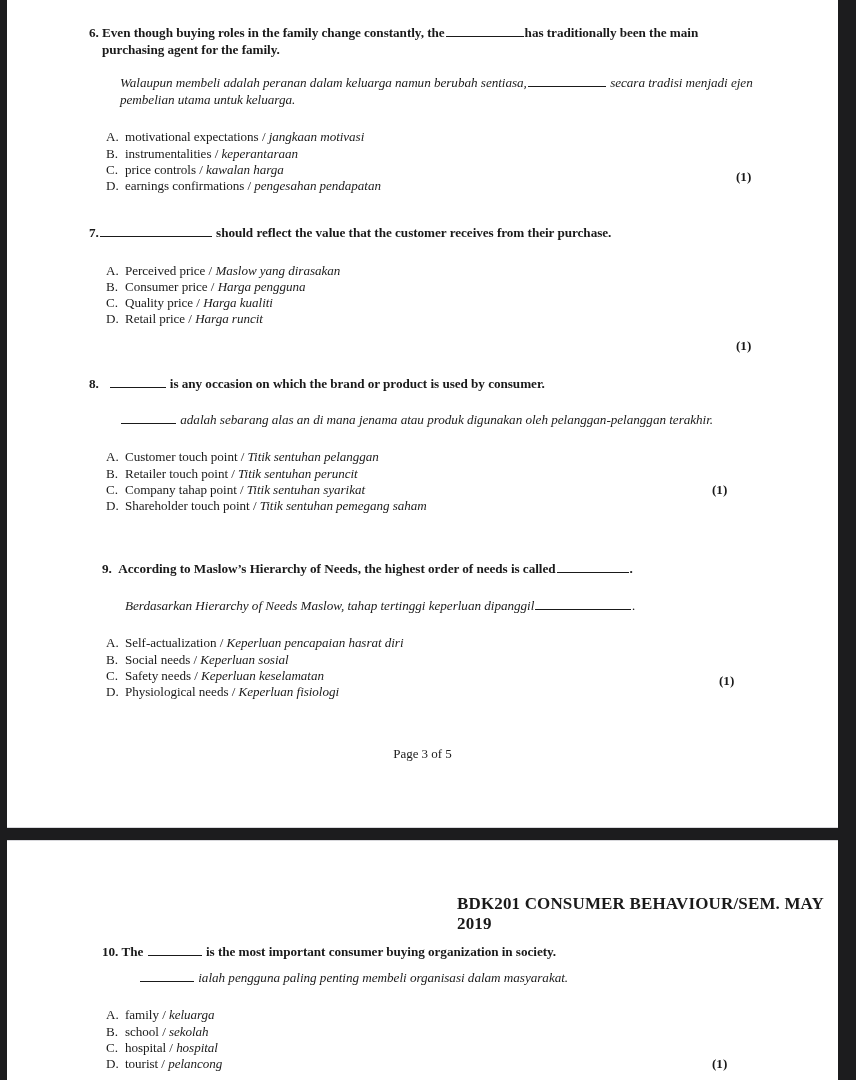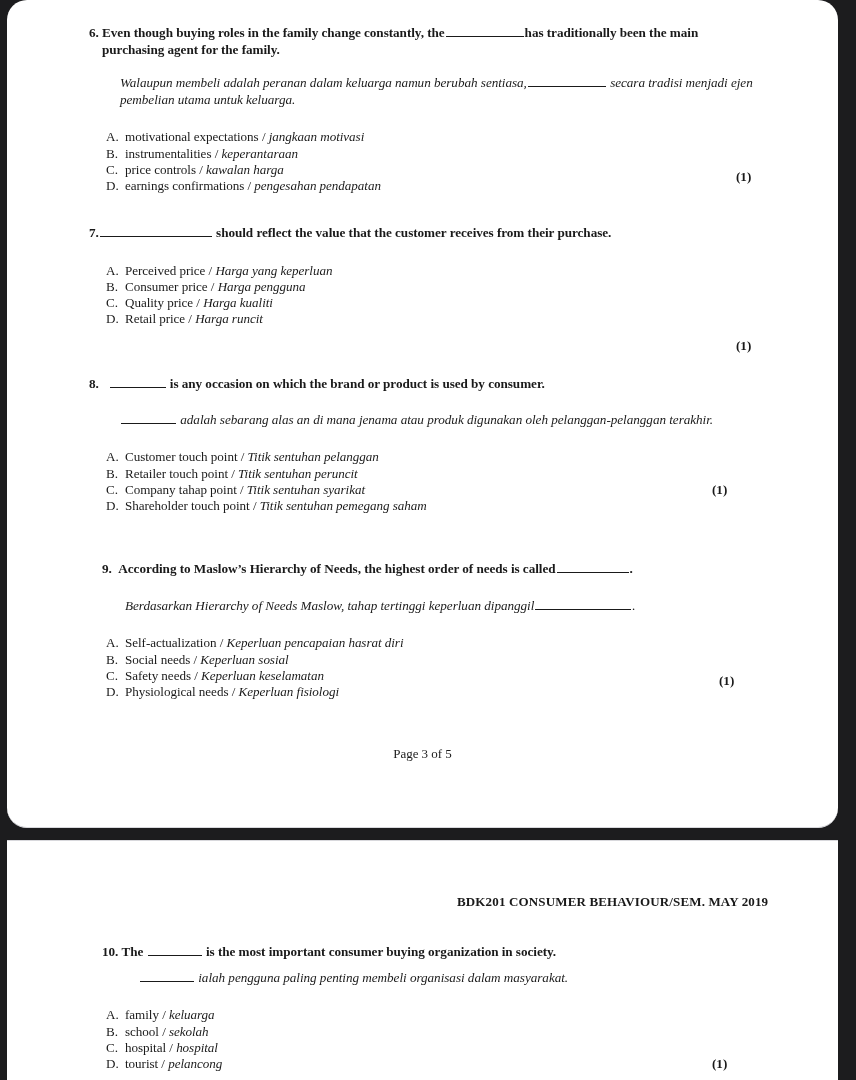--- a/index.html
+++ b/index.html
@@ -27,21 +27,20 @@
     left: 7px;
     width: 831px;
     background: #ffffff;
     box-sizing: border-box;
     overflow: hidden;
   }
   .page-one {
     top: 0px;
     height: 828px;
     border-bottom: 1px solid #d8d8dc;
-    border-radius: 20px;
   }
   .page-two {
     top: 840px;
     height: 240px;
     border-top: 1px solid #d8d8dc;
   }
   .page-inner {
     position: relative;
     width: 100%;
     height: 100%;
@@ -111,21 +110,21 @@
   .page-footer {
     position: absolute;
     width: 100%;
     text-align: center;
     font-size: 13px;
     letter-spacing: -0.05px;
   }
   .paper-header {
     position: absolute;
     font-weight: bold;
-    font-size: 13px;
+    font-size: 17px;
     letter-spacing: 0.15px;
   }
 
   
   .sheet-gap {
     position: absolute;
     left: 0;
     top: 828px;
     width: 856px;
     height: 12px;
@@ -164,21 +163,21 @@
           <li class="opt"><span class="lbl">D.</span><span class="en">earnings confirmations</span> <span>/</span> <span class="ms">pengesahan pendapatan</span></li>
         </ul>
         <div class="marks" style="left:729px; top:145px;">(1)</div>
       </div>
 
       <div class="question" style="top:224px;">
         <div class="q-stem">
           <span class="qnum">7.</span><span class="blank" style="width:112px;"></span> <span>should reflect the value that the customer receives from their purchase.</span>
         </div>
         <ul class="opts" style="margin-top:21px;">
-          <li class="opt"><span class="lbl">A.</span><span class="en">Perceived price</span> <span>/</span> <span class="ms">Harga yang keperluan</span></li>
+          <li class="opt"><span class="lbl">A.</span><span class="en">Perceived price</span> <span>/</span> <span class="ms">Maslow yang dirasakan</span></li>
           <li class="opt"><span class="lbl">B.</span><span class="en">Consumer price</span> <span>/</span> <span class="ms">Harga pengguna</span></li>
           <li class="opt"><span class="lbl">C.</span><span class="en">Quality price</span> <span>/</span> <span class="ms">Harga kualiti</span></li>
           <li class="opt"><span class="lbl">D.</span><span class="en">Retail price</span> <span>/</span> <span class="ms">Harga runcit</span></li>
         </ul>
         <div class="marks" style="left:729px; top:114px;">(1)</div>
       </div>
 
       <div class="question" style="top:375px;">
         <div class="q-stem">
           <span class="qnum">8.</span>&nbsp;&nbsp;&nbsp;<span class="blank" style="width:56px;"></span> <span>is any occasion on which the brand or product is used by consumer.</span>

